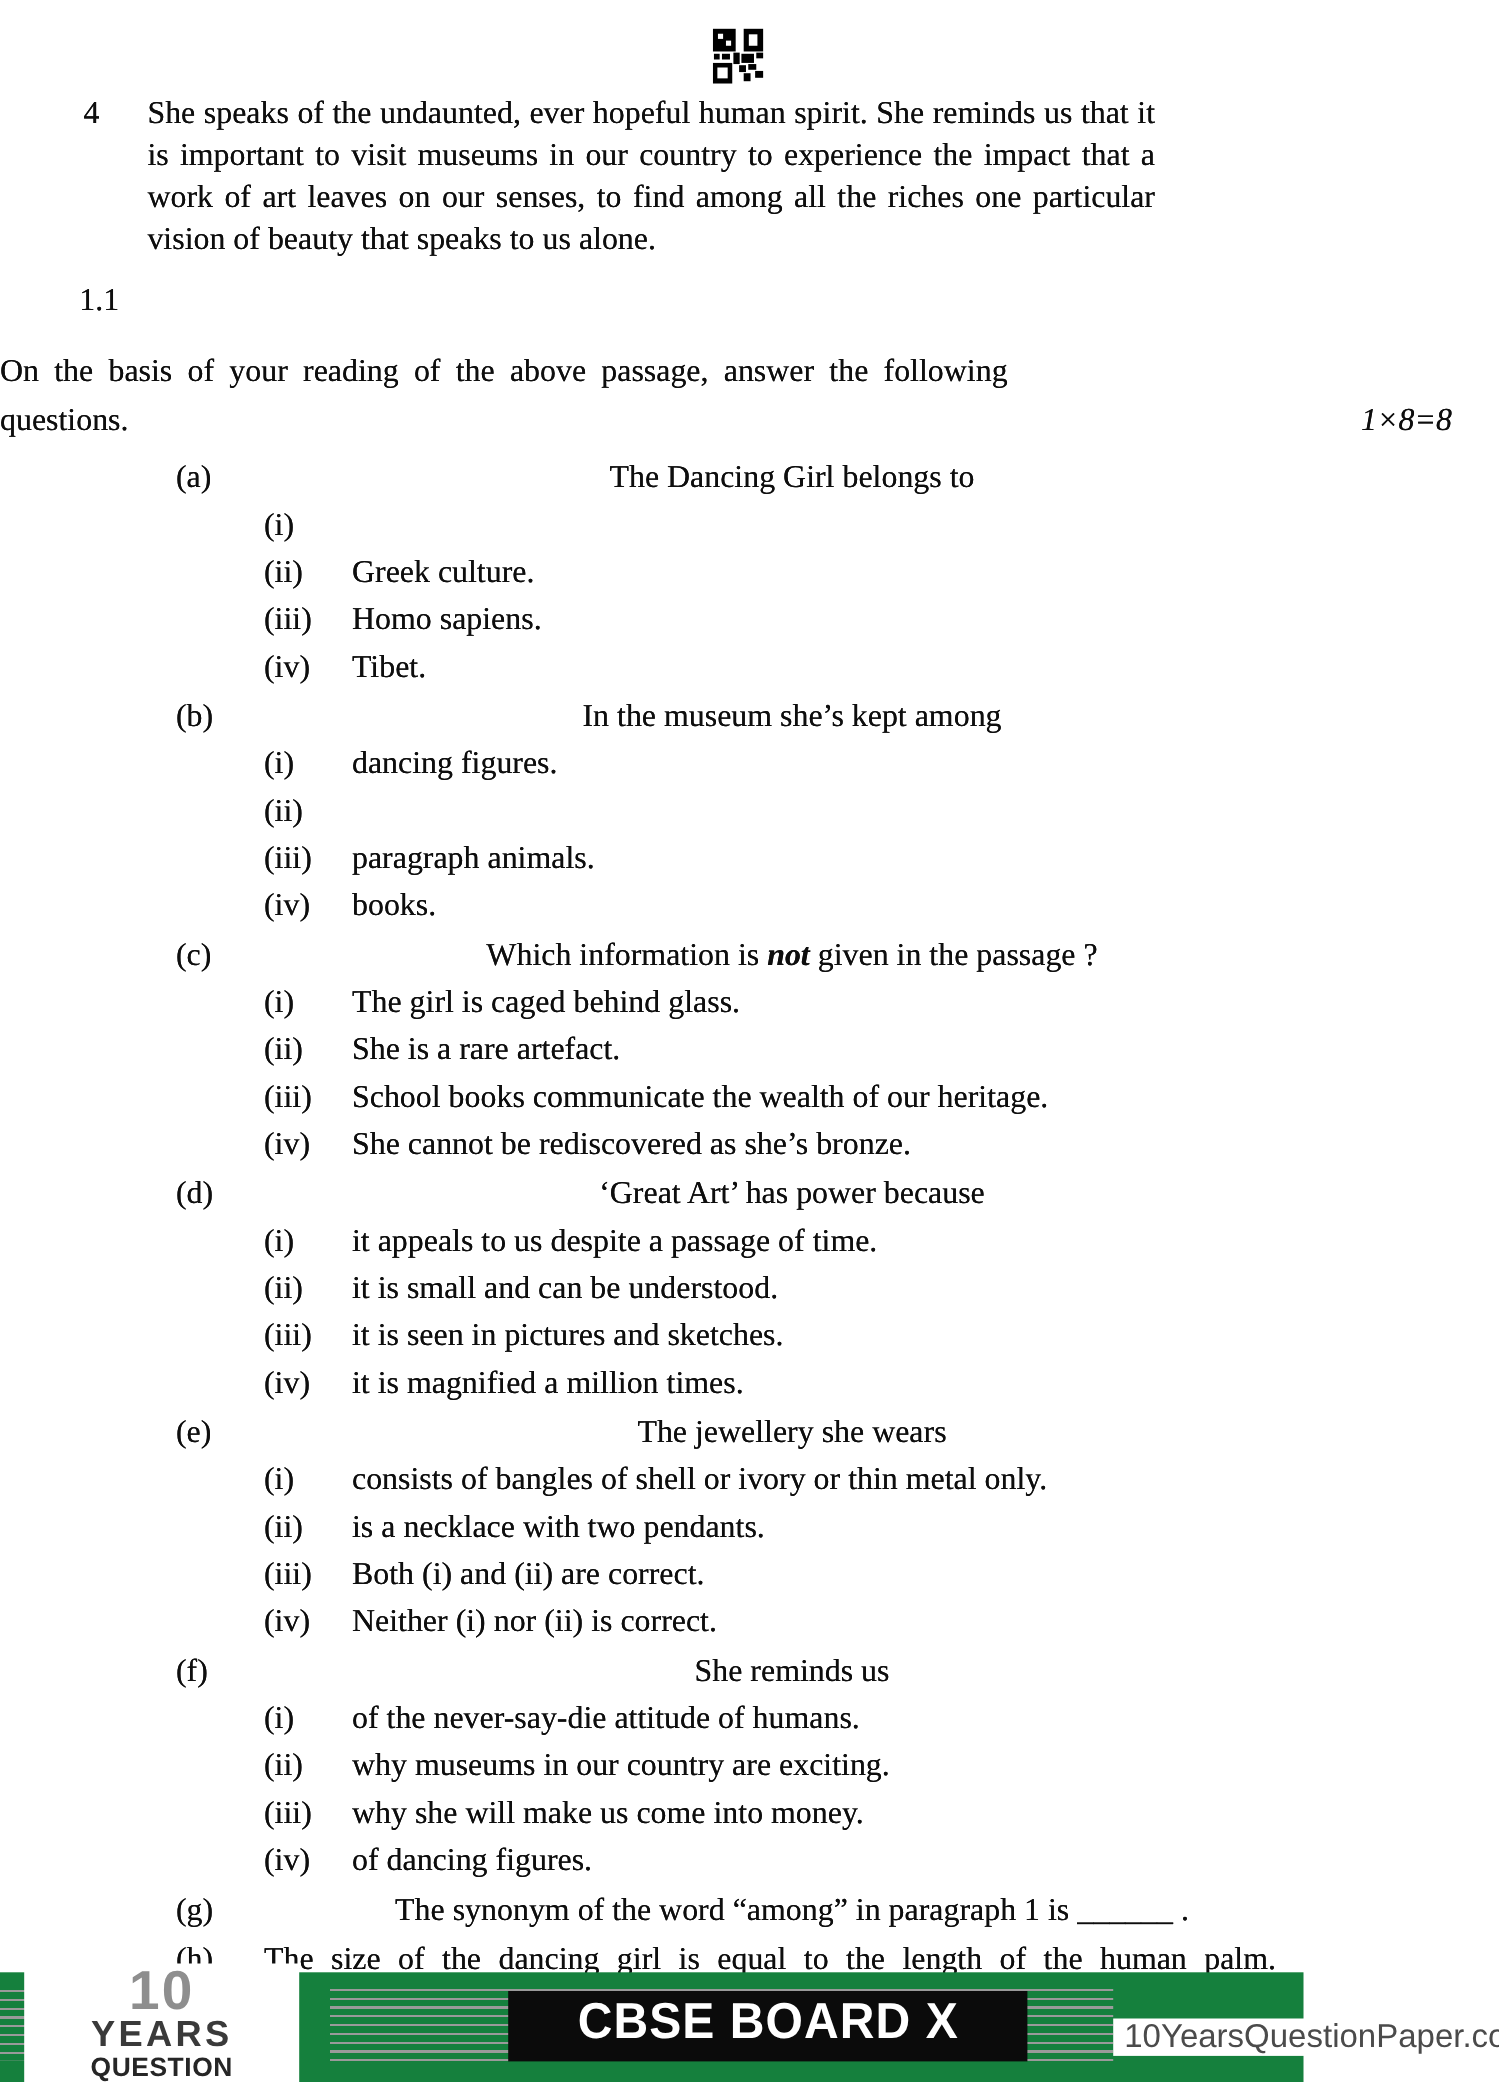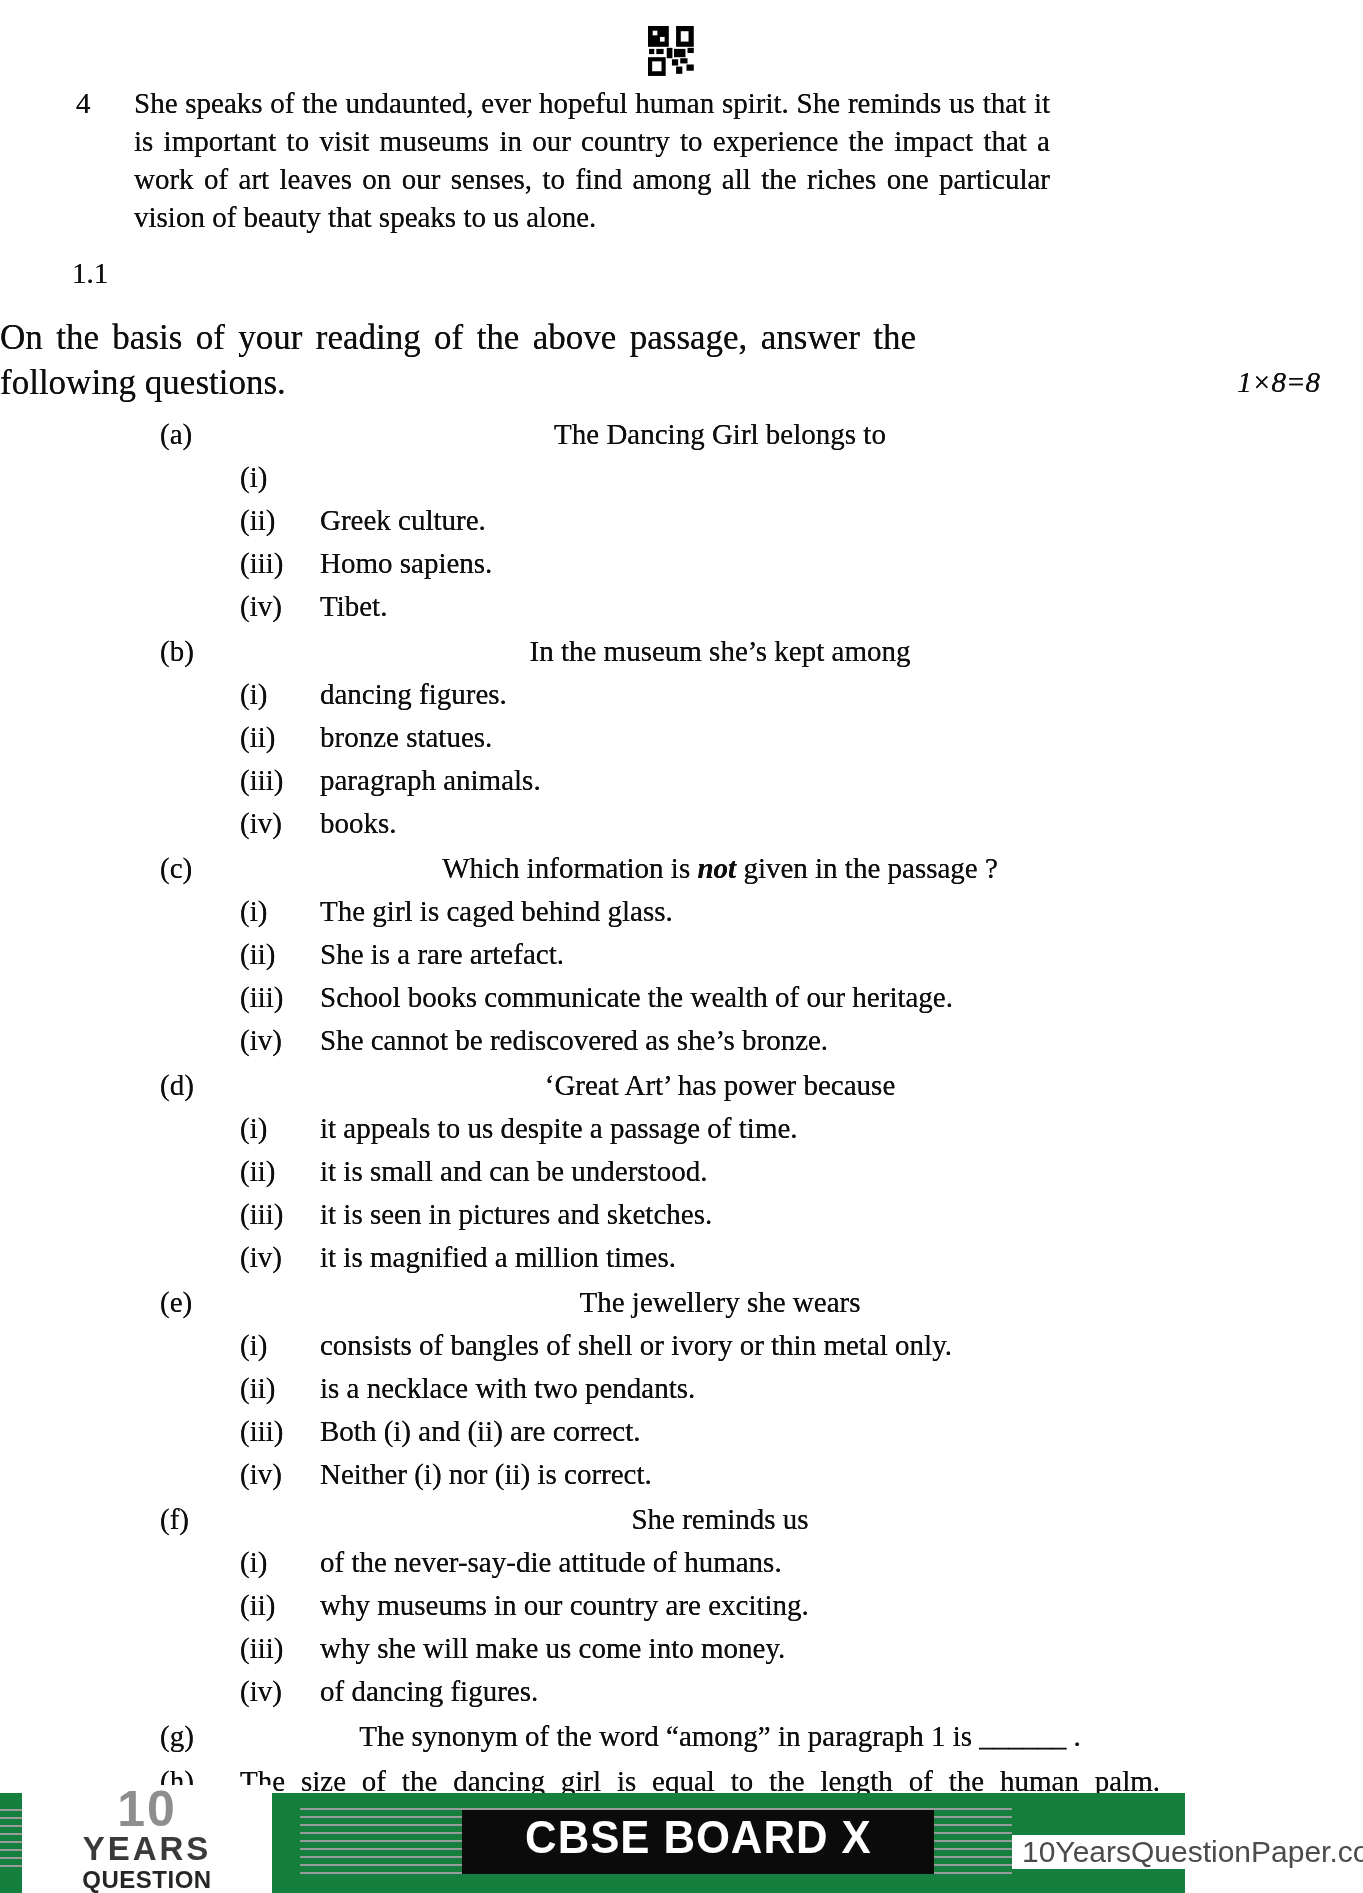--- a/index.html
+++ b/index.html
@@ -14,21 +14,21 @@
   
   .main { position:absolute; top:84px; left:0; width:1363px;
           text-shadow:0 0 0.6px rgba(0,0,0,.9); }
 
   .intro { display:flex; }
   .intro .num { flex:0 0 58px; margin-left:76px; font-size:29px; line-height:38px; }
   .intro .text { width:916px; text-align:justify; font-size:29px; line-height:38px; }
 
   .section { display:flex; position:relative; margin-top:15px;flex-direction:column; }
   .section .num { flex:0 0 64px; margin-left:72px; font-size:29px; line-height:45px; }
-  .section .text { width:916px; text-align:justify; font-size:35px; line-height:45px; }
+  .section .text { width:916px; text-align:justify; font-size:29px; line-height:45px; }
   .section .marks { position:absolute; right:43px; bottom:6px;
                     font-style:italic; font-size:29px; }
 
   #questions { margin-top:8px; }
   .q-row { display:flex; margin-top:2px; font-size:29px; line-height:43px; }
   .q-label { flex:0 0 80px; margin-left:160px; }
   .q-stem { flex:1 1 auto; max-width:960px;text-align:center; }
   .q-row.wrap .q-stem { width:920px; max-width:920px; flex:0 0 auto; text-align:justify; }
   .q-stem .em { font-weight:bold; font-style:italic; }
 
@@ -126,21 +126,20 @@
     <div class="q-stem"><span class="pre">In the museum she’s kept among</span><span class="em"></span><span class="post"></span></div>
   </div>
 
   <div class="opt-row">
     <div class="opt-num">(i)</div>
     <div class="opt-text">dancing figures.</div>
   </div>
 
   <div class="opt-row">
     <div class="opt-num">(ii)</div>
-    <div class="opt-text">bronze statues.</div>
   </div>
 
   <div class="opt-row">
     <div class="opt-num">(iii)</div>
     <div class="opt-text">paragraph animals.</div>
   </div>
 
   <div class="opt-row">
     <div class="opt-num">(iv)</div>
     <div class="opt-text">books.</div>

